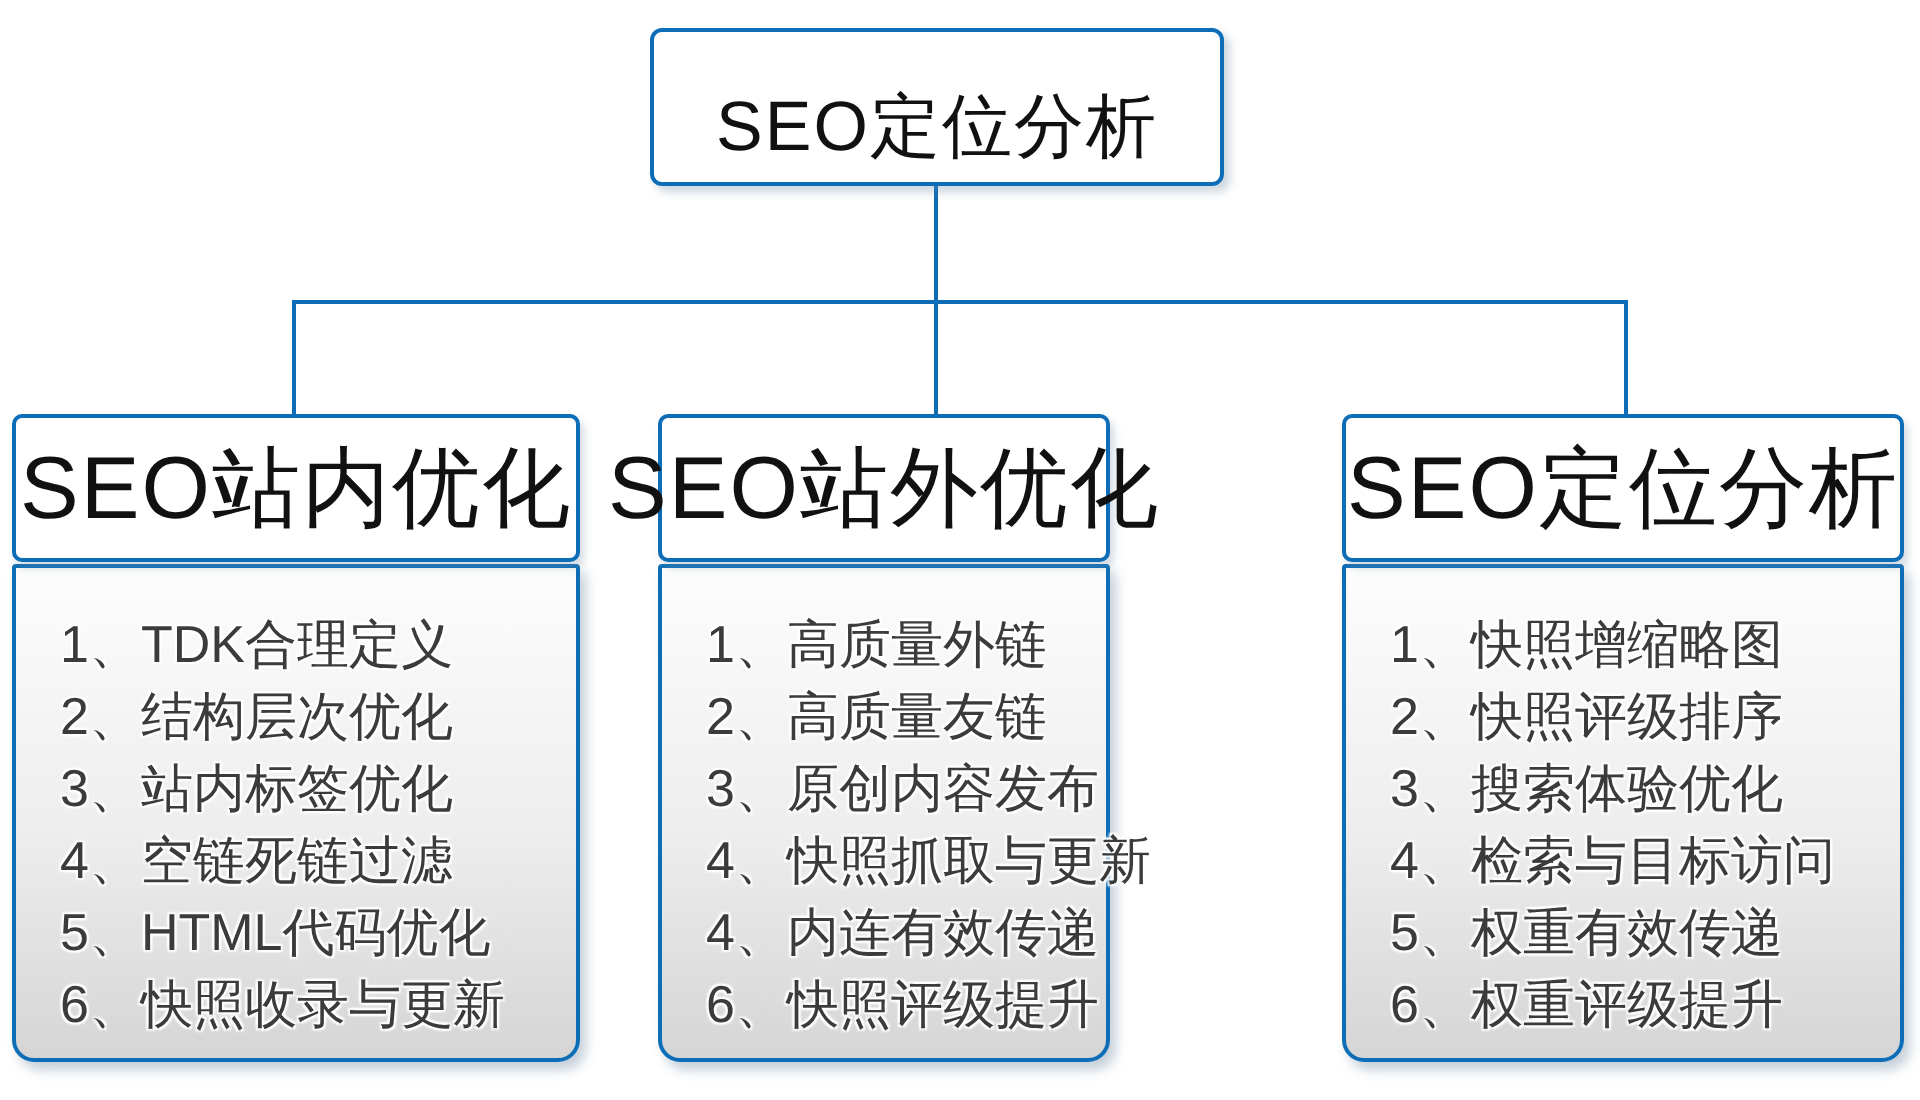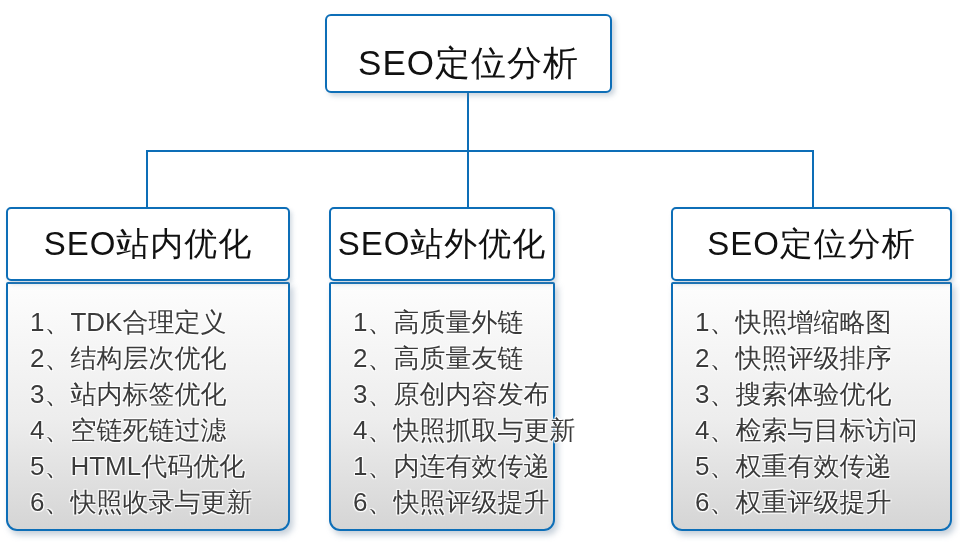--- a/index.html
+++ b/index.html
@@ -34,21 +34,21 @@
   #col-0 { left: 6px;   width: 284px; }
   #col-1 { left: 329px; width: 226px; }
   #col-2 { left: 671px; width: 281px; }
 
   .col-header {
     height: 74px; background: #ffffff; border: 2px solid #0d6eb7; border-radius: 5px;
     display: flex; align-items: center; justify-content: center;
     box-shadow: 2px 3px 4px rgba(110, 135, 160, 0.30);
     position: relative; z-index: 2;
   }
-  .col-header .title { font-size: 33px; color: #111111; letter-spacing: 1px; white-space: nowrap; }
+  .col-header .title { font-size: 44px; color: #111111; letter-spacing: 1px; white-space: nowrap; }
 
   .col-body {
     margin-top: 1px; height: 249px;
     background: linear-gradient(180deg, #fdfdfd 0%, #ededed 55%, #d5d5d5 100%);
     border: 2px solid #0d6eb7; border-radius: 2px 2px 11px 11px;
     box-shadow: 3px 4px 6px rgba(110, 135, 160, 0.40);
     position: relative; z-index: 1;
     padding: 20px 0 0 22px;
   }
   .col-body ul { list-style: none; }
@@ -92,21 +92,21 @@
   <div class="column" id="col-1">
     <div class="col-header">
       <span class="title">SEO站外优化</span>
     </div>
     <div class="col-body">
       <ul>
         <li>1、高质量外链</li>
         <li>2、高质量友链</li>
         <li>3、原创内容发布</li>
         <li>4、快照抓取与更新</li>
-        <li>1、内连有效传递</li>
+        <li>4、内连有效传递</li>
         <li>6、快照评级提升</li>
       </ul>
     </div>
   </div>
 
   <div class="column" id="col-2">
     <div class="col-header">
       <span class="title">SEO定位分析</span>
     </div>
     <div class="col-body">

